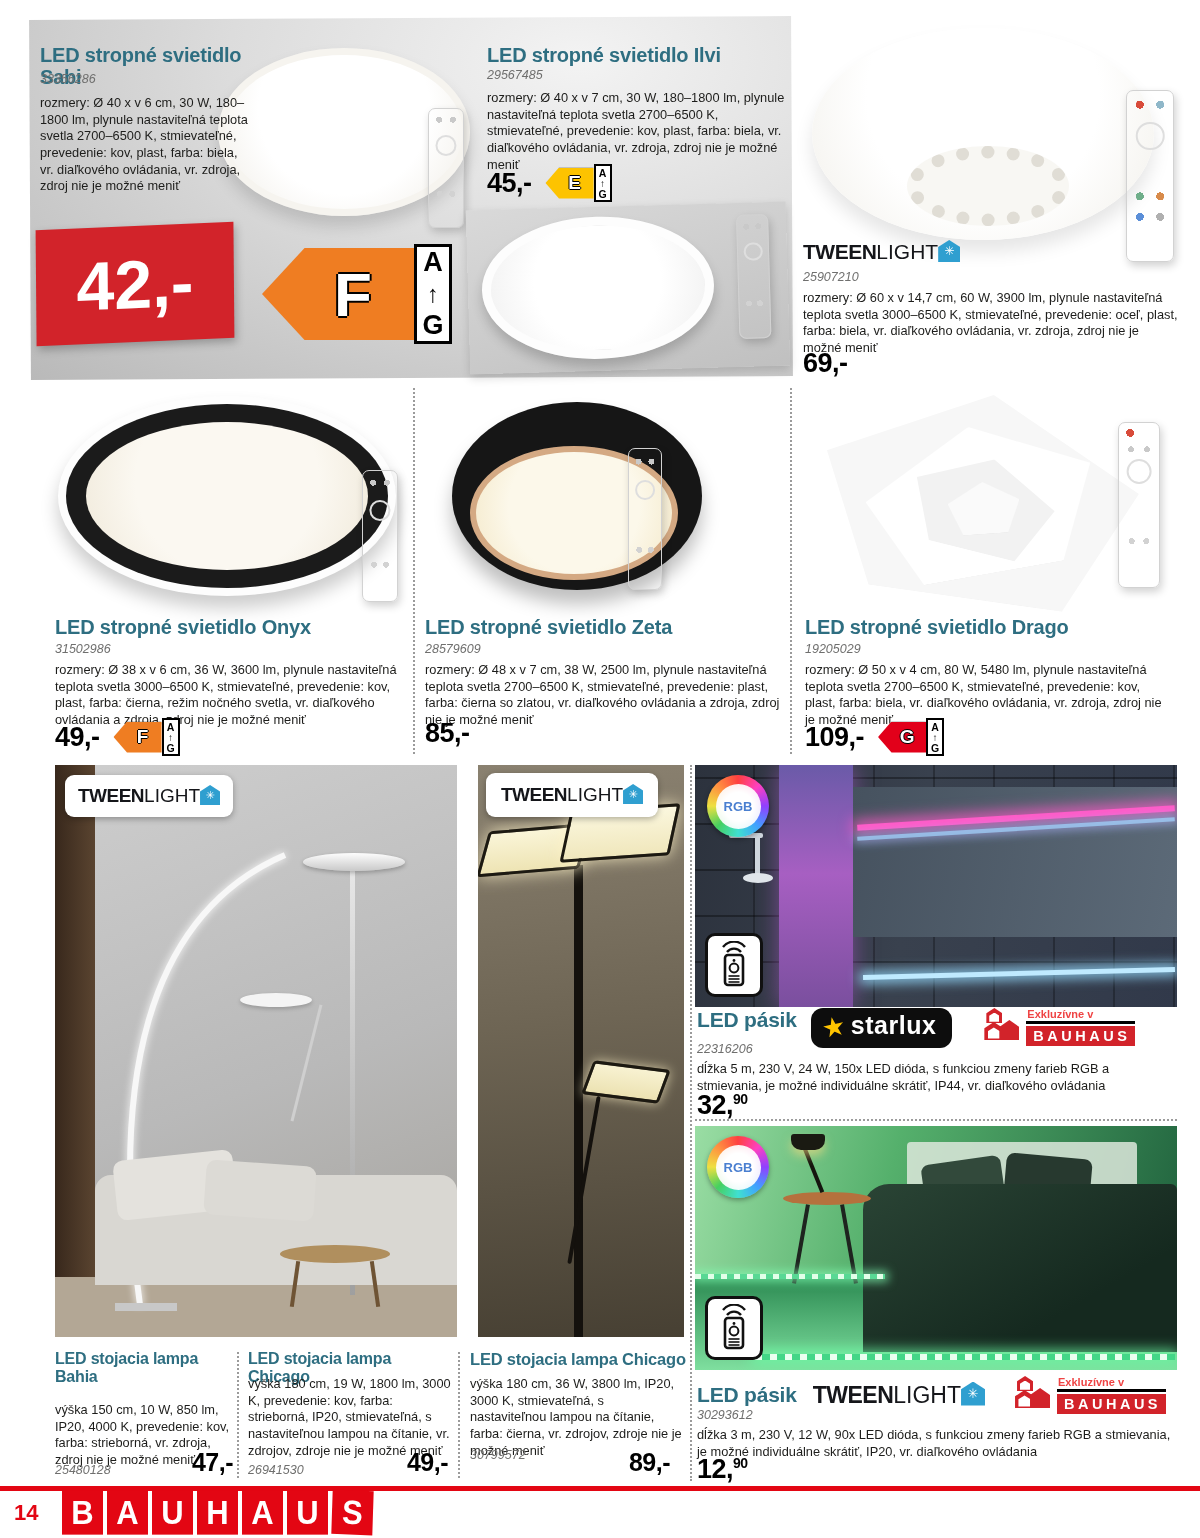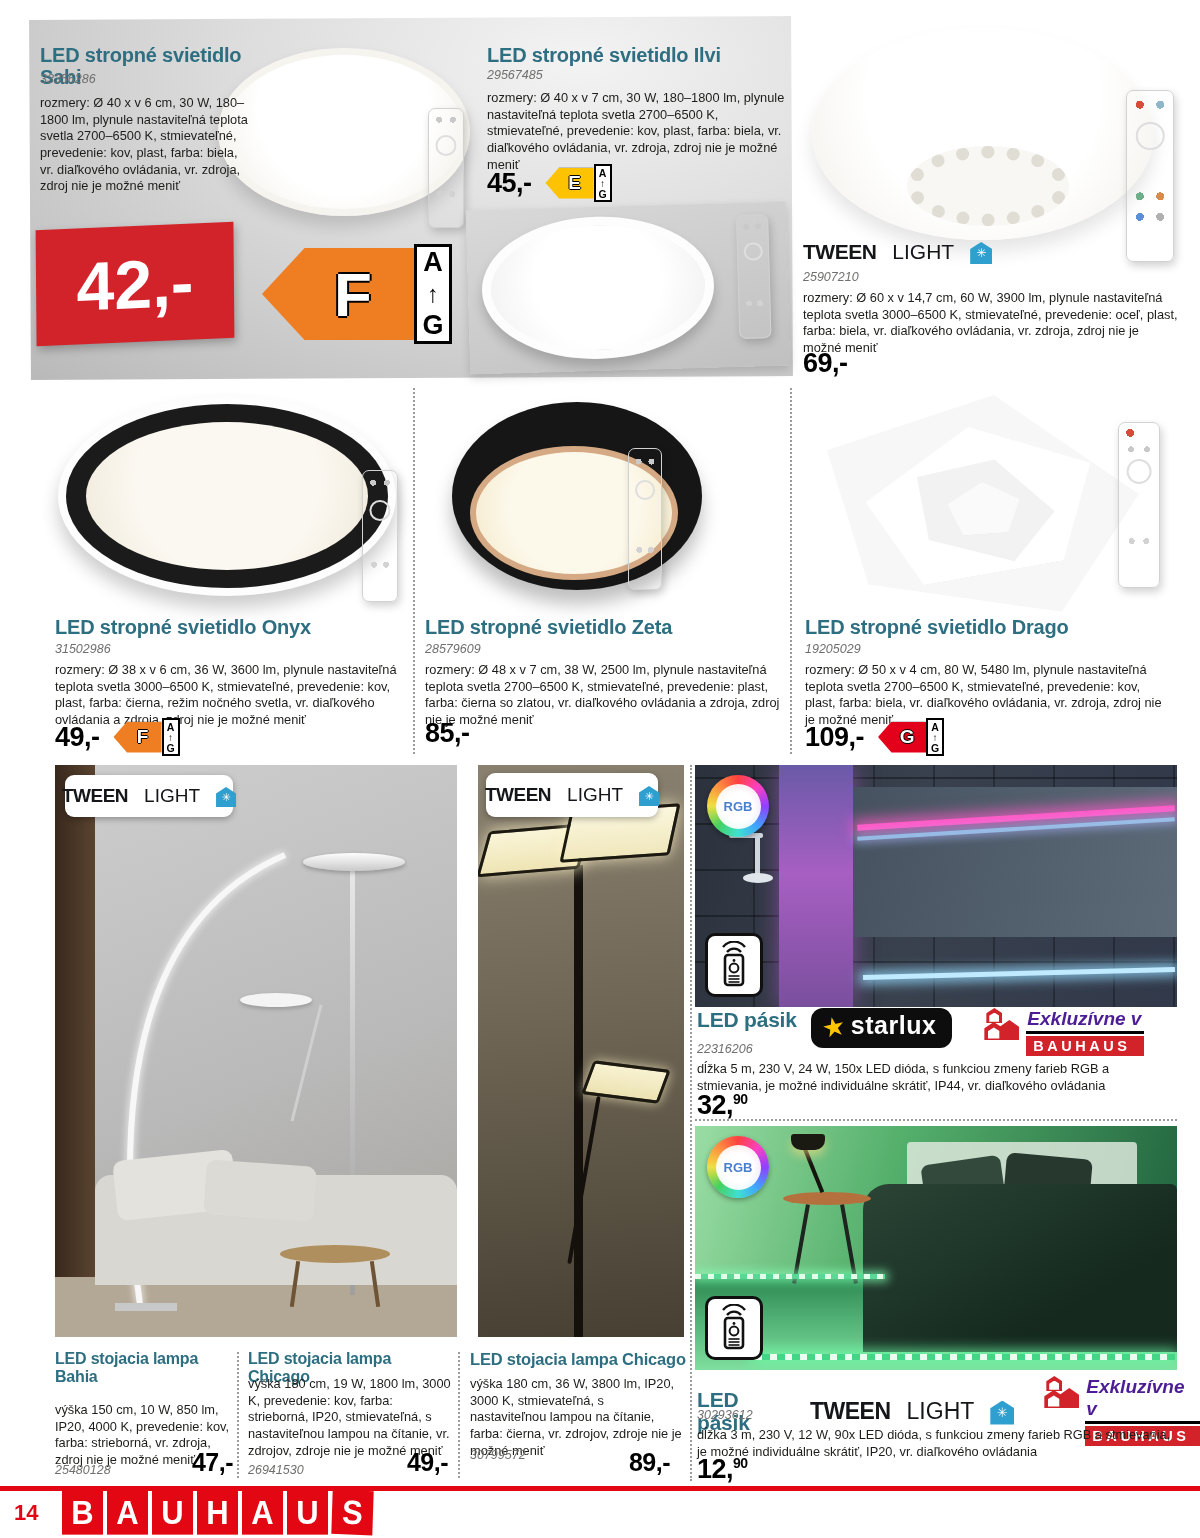--- a/index.html
+++ b/index.html
@@ -29,33 +29,33 @@
   .remote{position:absolute;background:linear-gradient(#ffffff,#ebebeb);border:1px solid #d2d2d2;border-radius:7px;box-shadow:2px 4px 8px rgba(0,0,0,.18);background-image:radial-gradient(circle 3px at 30% 9%,#c9c9c9 99%,transparent),radial-gradient(circle 3px at 70% 9%,#c9c9c9 99%,transparent),radial-gradient(circle 3px at 32% 72%,#d2d2d2 99%,transparent),radial-gradient(circle 3px at 68% 72%,#d2d2d2 99%,transparent)}
   .remote .dpad{position:absolute;left:50%;transform:translateX(-50%);top:22%;width:62%;aspect-ratio:1;border:2px solid #dedede;border-radius:50%}
   .ellipse{position:absolute;border-radius:50%}
   .pent{position:absolute;clip-path:polygon(50% 0%,100% 38%,81% 100%,19% 100%,0% 38%);filter:drop-shadow(0 5px 6px rgba(0,0,0,.15))}
   
   .vdot{position:absolute;width:0;border-left:2px dotted #9b9b9b}
   .hdot{position:absolute;height:0;border-top:2px dotted #9b9b9b}
   
   .photo{position:absolute;overflow:hidden}
   .tlbadge{position:absolute;background:#fff;border-radius:9px;display:flex;align-items:center;justify-content:center;box-shadow:0 2px 6px rgba(0,0,0,.3)}
-  .tl{display:inline-flex;align-items:flex-end;gap:16px;color:#15161a;white-space:nowrap}
+  .tl{display:inline-flex;align-items:flex-start;gap:0;color:#15161a;white-space:nowrap}
   .tl .w1{font-weight:800;letter-spacing:-0.5px}
   .tl .w2{font-weight:400}
   .tl .house{background:#2f9fd0;clip-path:polygon(50% 0,100% 32%,100% 100%,0 100%,0 32%);display:flex;align-items:center;justify-content:center;color:#fff;font-family:"DejaVu Sans",sans-serif}
   
   .rgbbadge{position:absolute;width:62px;height:62px;border-radius:50%;background:conic-gradient(from 0deg,#ff4040,#ff40c0,#9040ff,#40a0ff,#40e0d0,#45d060,#eee040,#ff9040,#ff4040);display:flex;align-items:center;justify-content:center;box-shadow:0 2px 5px rgba(0,0,0,.35)}
   .rgbbadge>div{width:45px;height:45px;border-radius:50%;background:radial-gradient(#ffffff 45%,rgba(255,255,255,.8));display:flex;align-items:center;justify-content:center;font-weight:800;font-size:13px;color:#4a7fd0}
   .ricon{position:absolute;width:58px;height:64px;background:#fff;border:3px solid #101010;border-radius:10px;display:flex;align-items:center;justify-content:center}
   .starlux{background:#0d0d0d;color:#fff;border-radius:12px;padding:2px 16px 7px 12px;font-size:25px;font-weight:700;display:inline-flex;align-items:center;gap:7px;letter-spacing:0.5px}
   .starlux .star{color:#ffc400;font-size:23px;transform:rotate(-12deg);padding-top:4px}
   .excl{display:inline-flex;align-items:flex-start;gap:6px}
   .excl-col{display:flex;flex-direction:column}
-  .excl-top{font-style:italic;font-weight:800;font-size:19px;border-bottom:3px solid #000;padding:0 3px 1px 1px;color:#4c1d95}
+  .excl-top{font-weight:800;font-size:11px;border-bottom:3px solid #000;padding:0 3px 1px 1px;color:#ef4444}
   .excl-bot{background:#d2232a;color:#fff;font-weight:800;letter-spacing:3.5px;font-size:14.5px;padding:2px 5px 2px 7px;margin-top:2px}
   .hicon{position:relative;width:36px;height:38px}
   .hshape{position:absolute;clip-path:polygon(50% 0,100% 35%,100% 100%,0 100%,0 35%);background:#d2232a}
   .hshape .inner{position:absolute;left:18%;top:30%;width:64%;height:62%;clip-path:polygon(50% 0,100% 35%,100% 100%,0 100%,0 35%);background:#fff}
   
   .blk{width:41px;height:41px;background:#e30613;color:#fff;font-weight:800;font-size:31px;display:flex;align-items:center;justify-content:center;transform:scaleY(1.08)}
 </style>
 </head>
 <body>
 

